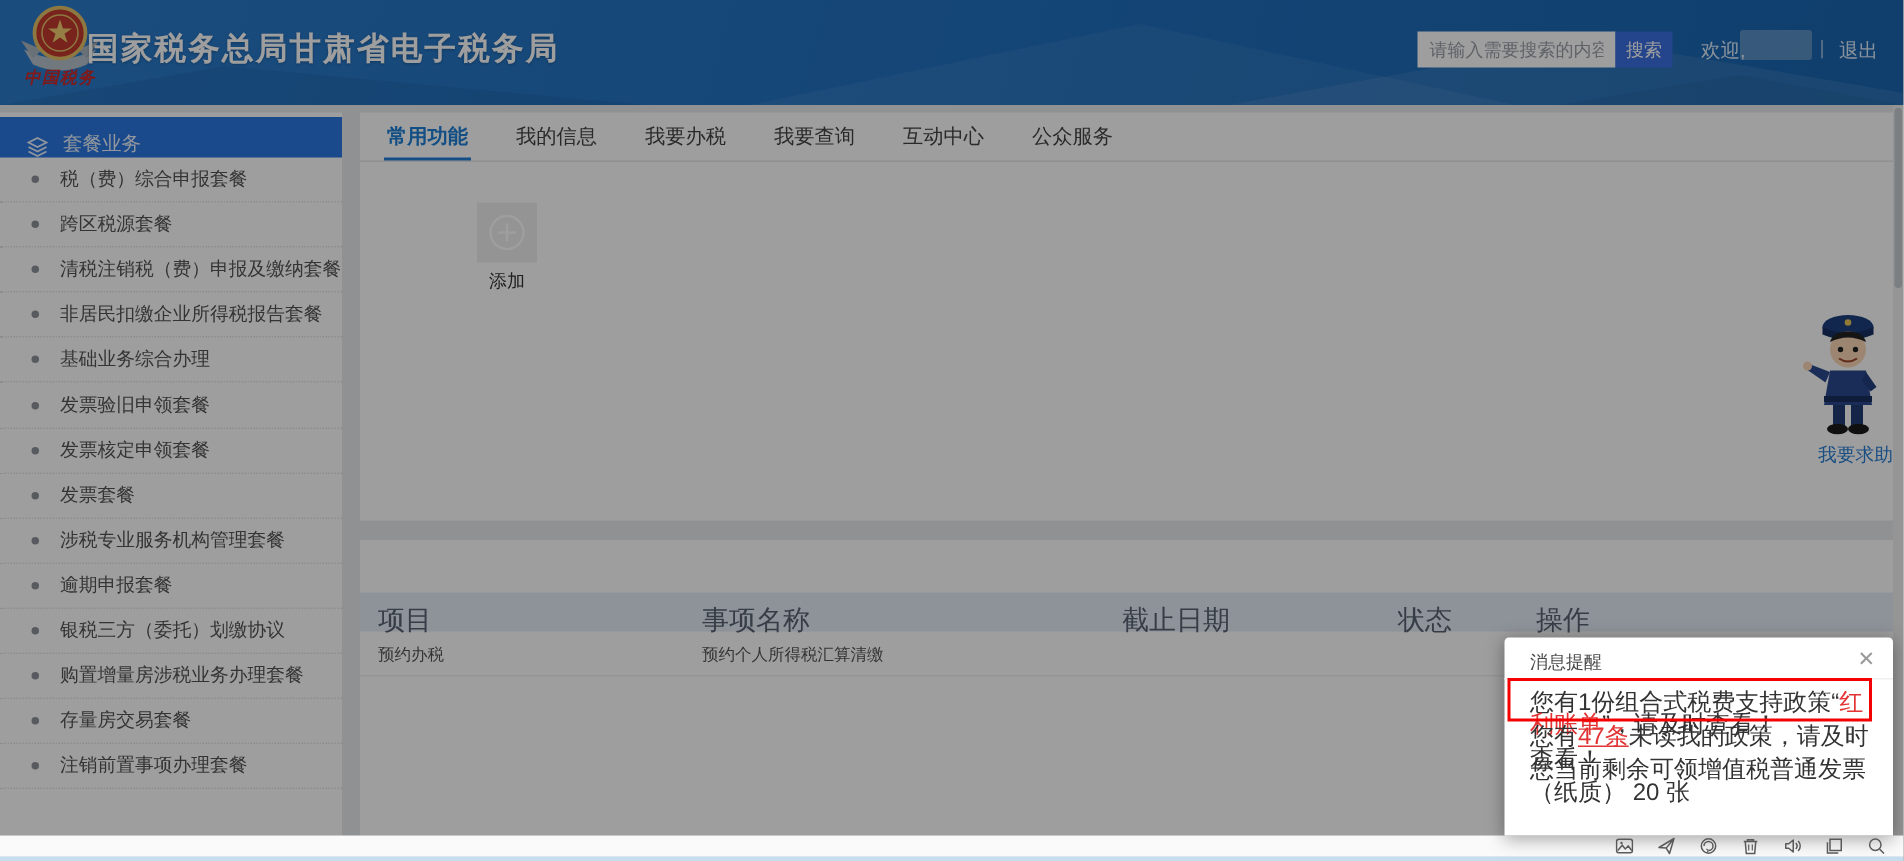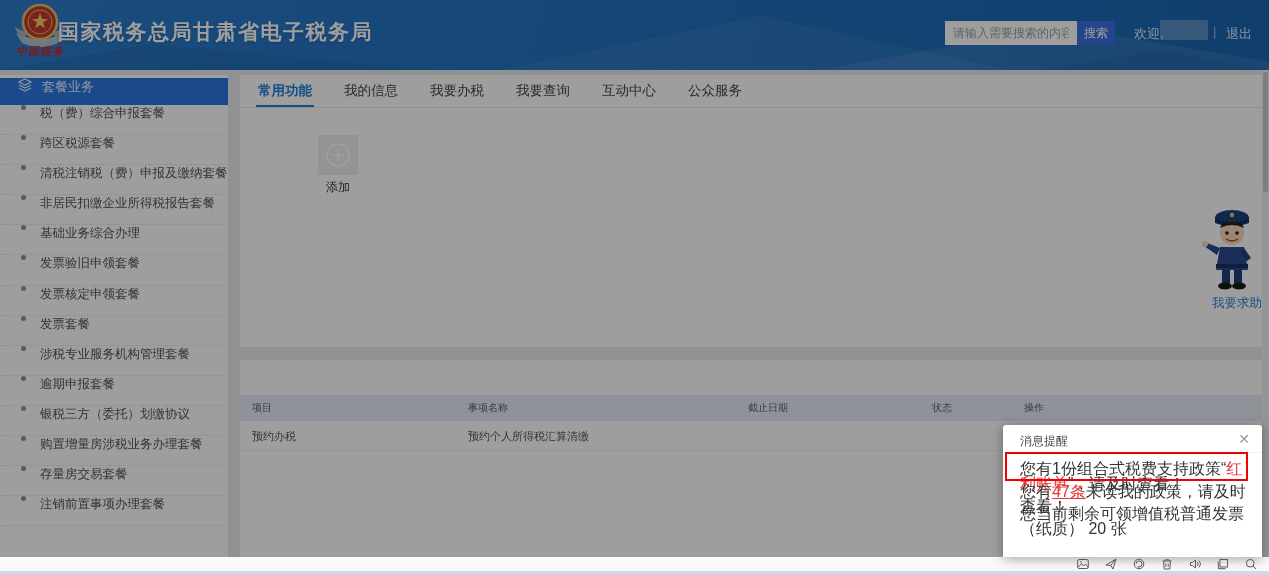--- a/index.html
+++ b/index.html
@@ -22,24 +22,24 @@
     background:#3a6fe0; color:#fff; font-size:12px; border:none; cursor:pointer; }
   .welcome { position:absolute; left:1134px; top:25px; font-size:13px; color:#ddeafa; }
   .redacted { position:absolute; left:1160px; top:20px; width:48px; height:20px;
     background:rgba(255,255,255,.28); border-radius:2px; }
   .hdr-div { position:absolute; left:1213px; top:24px; font-size:13px; color:rgba(255,255,255,.55); }
   .logout { position:absolute; left:1226px; top:25px; font-size:13px; color:#ddeafa; cursor:pointer; }
 
   
   .sidebar { position:absolute; left:0; top:75px; width:228px; height:482px; background:#ffffff; }
   .side-head { position:absolute; left:0; top:3px; width:228px; height:27px; background:#2a77e2;
-    color:#eaf2fc; font-size:13px; display:flex; align-items:flex-start; }
+    color:#eaf2fc; font-size:13px; display:flex; align-items:flex-end; }
   .side-head svg { margin:0 10px 0 18px; }
   .side-items { position:absolute; top:30px; left:0; width:228px; }
-  .side-item { height:30.1px; display:flex; font-size:12.5px; color:#555;
+  .side-item { height:30.1px; display:flex; align-items:center; font-size:12.5px; color:#555;
     border-bottom:1px dotted #e3e3e3; cursor:pointer; }
   .side-item .dot { width:5px; height:5px; border-radius:50%; background:#8d9199; margin:0 14px 0 21px; flex:none; }
 
   
   .panel { position:absolute; background:#ffffff; }
   .panel-top { left:240px; top:75px; width:1022px; height:272px; }
   .panel-bot { left:240px; top:360px; width:1022px; height:197px; }
   .tabs { position:relative; height:33px; border-bottom:1px solid #e8e8e8;
     display:flex; align-items:stretch; padding-left:18px; }
   .tab { font-size:13.5px; color:#444; display:flex; align-items:center; cursor:pointer; position:relative; }
@@ -50,21 +50,21 @@
   .badge { min-width:15px; height:15px; border-radius:8px; background:#e23b38; color:#fff;
     font-size:9.5px; font-weight:bold; display:inline-flex; align-items:center; justify-content:center;
     padding:0 3px; margin-left:3px; transform:translateY(-4px); }
   .more-link { position:absolute; right:16px; top:10px; font-size:12px; color:#a3abb8; cursor:pointer; }
 
   .add-tile { position:absolute; left:78px; top:60px; width:40px; height:40px; background:#efefef;
     display:flex; align-items:center; justify-content:center; cursor:pointer; }
   .add-label { position:absolute; left:78px; top:104px; width:40px; text-align:center; font-size:12px; color:#333; }
 
   .thead { position:absolute; left:0; top:35px; width:1022px; height:26px; background:#e6eef7; }
-  .thead span { position:absolute; top:6px; font-size:10px; color:#5a6372; }
+  .thead span { position:absolute; top:6px; font-size:18px; color:#5a6372; }
   .trow { position:absolute; left:0; top:61px; width:1022px; height:30px; border-bottom:1px solid #f0f0f0; }
   .trow span { position:absolute; top:8px; font-size:11px; color:#555; }
   .c0{left:12px;} .c1{left:228px;} .c2{left:496px;margin-left:12px;} .c3{left:692px;} .c4{left:784px;}
 
   
   .mascot { position:absolute; left:1199px; top:206px; width:62px; height:88px; }
   .help-link { position:absolute; left:1202px; top:295px; width:60px; text-align:right;
     font-size:12.5px; color:#2a7fd4; cursor:pointer; }
 
   

